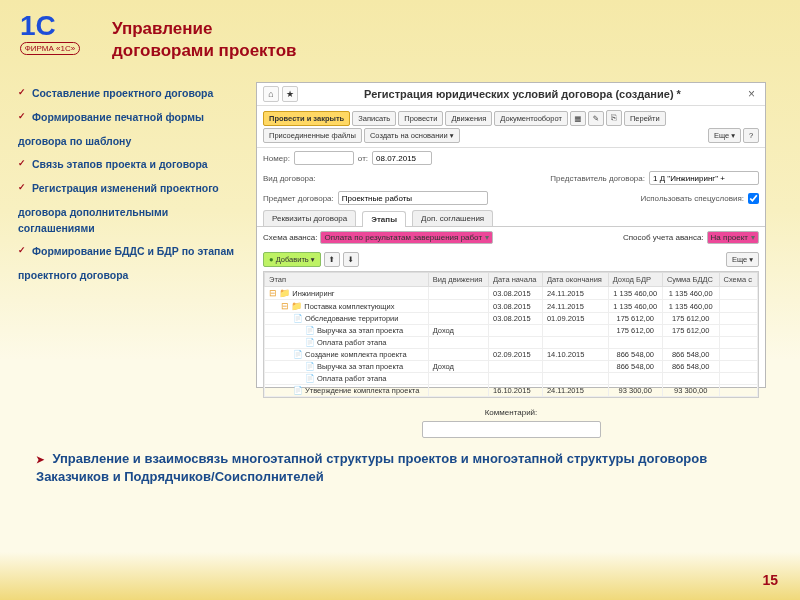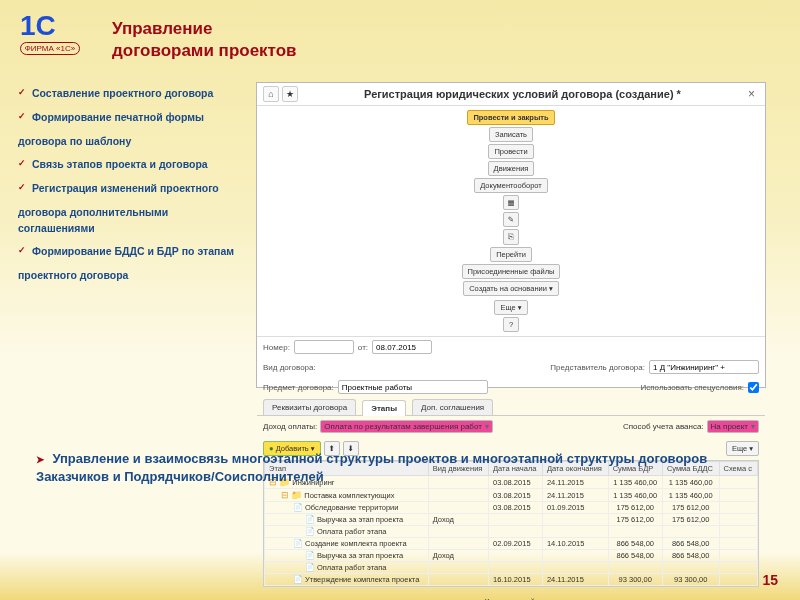--- a/index.html
+++ b/index.html
@@ -11,21 +11,21 @@
 .sidebar { position: absolute; top: 86px; left: 18px; width: 228px; font-size: 10.5px; color: #1a4a8a; font-weight: bold; line-height: 1.5; }
 .sidebar ul { list-style: none; }
 .sidebar li { position: relative; padding-left: 14px; margin-bottom: 8px; }
 .sidebar li::before { content: "✓"; position: absolute; left: 0; color: #a00818; font-size: 9px; }
 .sidebar .sub { padding-left: 0; margin-bottom: 8px; }
 .screenshot { position: absolute; top: 82px; left: 256px; width: 510px; height: 306px; background: #fff; border: 1px solid #b8b8b8; font-size: 8px; color: #333; }
 .ss-header { display: flex; align-items: center; padding: 3px 6px; border-bottom: 1px solid #ddd; }
 .ss-icon-btn { width: 16px; height: 16px; border: 1px solid #ccc; border-radius: 2px; background: #fafafa; display: inline-flex; align-items: center; justify-content: center; margin-right: 3px; font-size: 9px; cursor: pointer; }
 .ss-title { flex: 1; text-align: center; font-size: 11px; font-weight: bold; color: #333; }
 .ss-close { font-size: 12px; color: #666; cursor: pointer; padding: 0 4px; }
-.toolbar { display: flex; align-items: center; gap: 2px; padding: 4px 6px; border-bottom: 1px solid #ddd; flex-wrap: wrap; flex-direction: column; }
+.toolbar { display: flex; align-items: center; gap: 2px; padding: 4px 6px; border-bottom: 1px solid #ddd; flex-wrap: wrap; }
 .btn { border: 1px solid #bbb; border-radius: 2px; background: #f4f4f4; padding: 2px 5px; font-size: 7.5px; cursor: pointer; white-space: nowrap; }
 .btn.primary { background: #ffd864; border-color: #d0a020; font-weight: bold; }
 .btn.icon-only { padding: 2px 3px; width: 16px; text-align: center; }
 .form-row { display: flex; align-items: center; gap: 4px; padding: 3px 6px; font-size: 8px; }
 .form-row label { color: #555; white-space: nowrap; }
 .form-row input[type=text] { border: 1px solid #bbb; border-radius: 2px; padding: 1px 3px; font-size: 8px; height: 14px; }
 .form-row .chk { width: 11px; height: 11px; }
 .tabs { display: flex; gap: 6px; padding: 0 6px; border-bottom: 1px solid #ccc; margin-top: 2px; }
 .tab { padding: 3px 8px; border: 1px solid #ccc; border-bottom: none; border-radius: 3px 3px 0 0; background: #f0f0f0; font-size: 8px; cursor: pointer; }
 .tab.active { background: #fff; font-weight: bold; position: relative; top: 1px; }
@@ -121,42 +121,42 @@
     <span style="flex:1"></span>
     <label>Использовать спецусловия:</label>
     <input type="checkbox" class="chk" checked="" style="">
   </div>
   <div class="tabs">
     <div class="tab">Реквизиты договора</div>
     <div class="tab active">Этапы</div>
     <div class="tab">Доп. соглашения</div>
   </div>
   <div class="subtool">
-    <label>Доход оплаты:</label>
+    <label>Схема аванса:</label>
     <span class="dropdown">Оплата по результатам завершения работ</span>
     <span style="flex:1"></span>
     <label>Способ учета аванса:</label>
     <span class="dropdown">На проект</span>
   </div>
   <div class="subtool">
-    <span class="btn" style="background:#fde047;border-color:#8ac060"><span style="color:#3a8020">●</span> <span>Добавить ▾</span></span>
+    <span class="btn" style="background:#bef264;border-color:#8ac060"><span style="color:#3a8020">●</span> <span>Добавить ▾</span></span>
     <span class="btn icon-only">⬆</span>
     <span class="btn icon-only">⬇</span>
     <span style="flex:1"></span>
     <span class="btn">Еще ▾</span>
   </div>
   <div class="grid">
     <table>
       <thead>
           <tr id="grid-head">
             <th>Этап</th>
             <th>Вид движения</th>
             <th>Дата начала</th>
             <th>Дата окончания</th>
-            <th>Сумма БДР</th>
+            <th>Доход БДР</th>
             <th>Сумма БДДС</th>
             <th>Схема с</th>
           </tr>
         </thead>
       <tbody id="grid-body">
           <tr>
             <td>
               <div class="tree-cell indent-0">
                 <span class="folder-icon">⊟ 📁</span>
                 <span>Инжиниринг</span>

